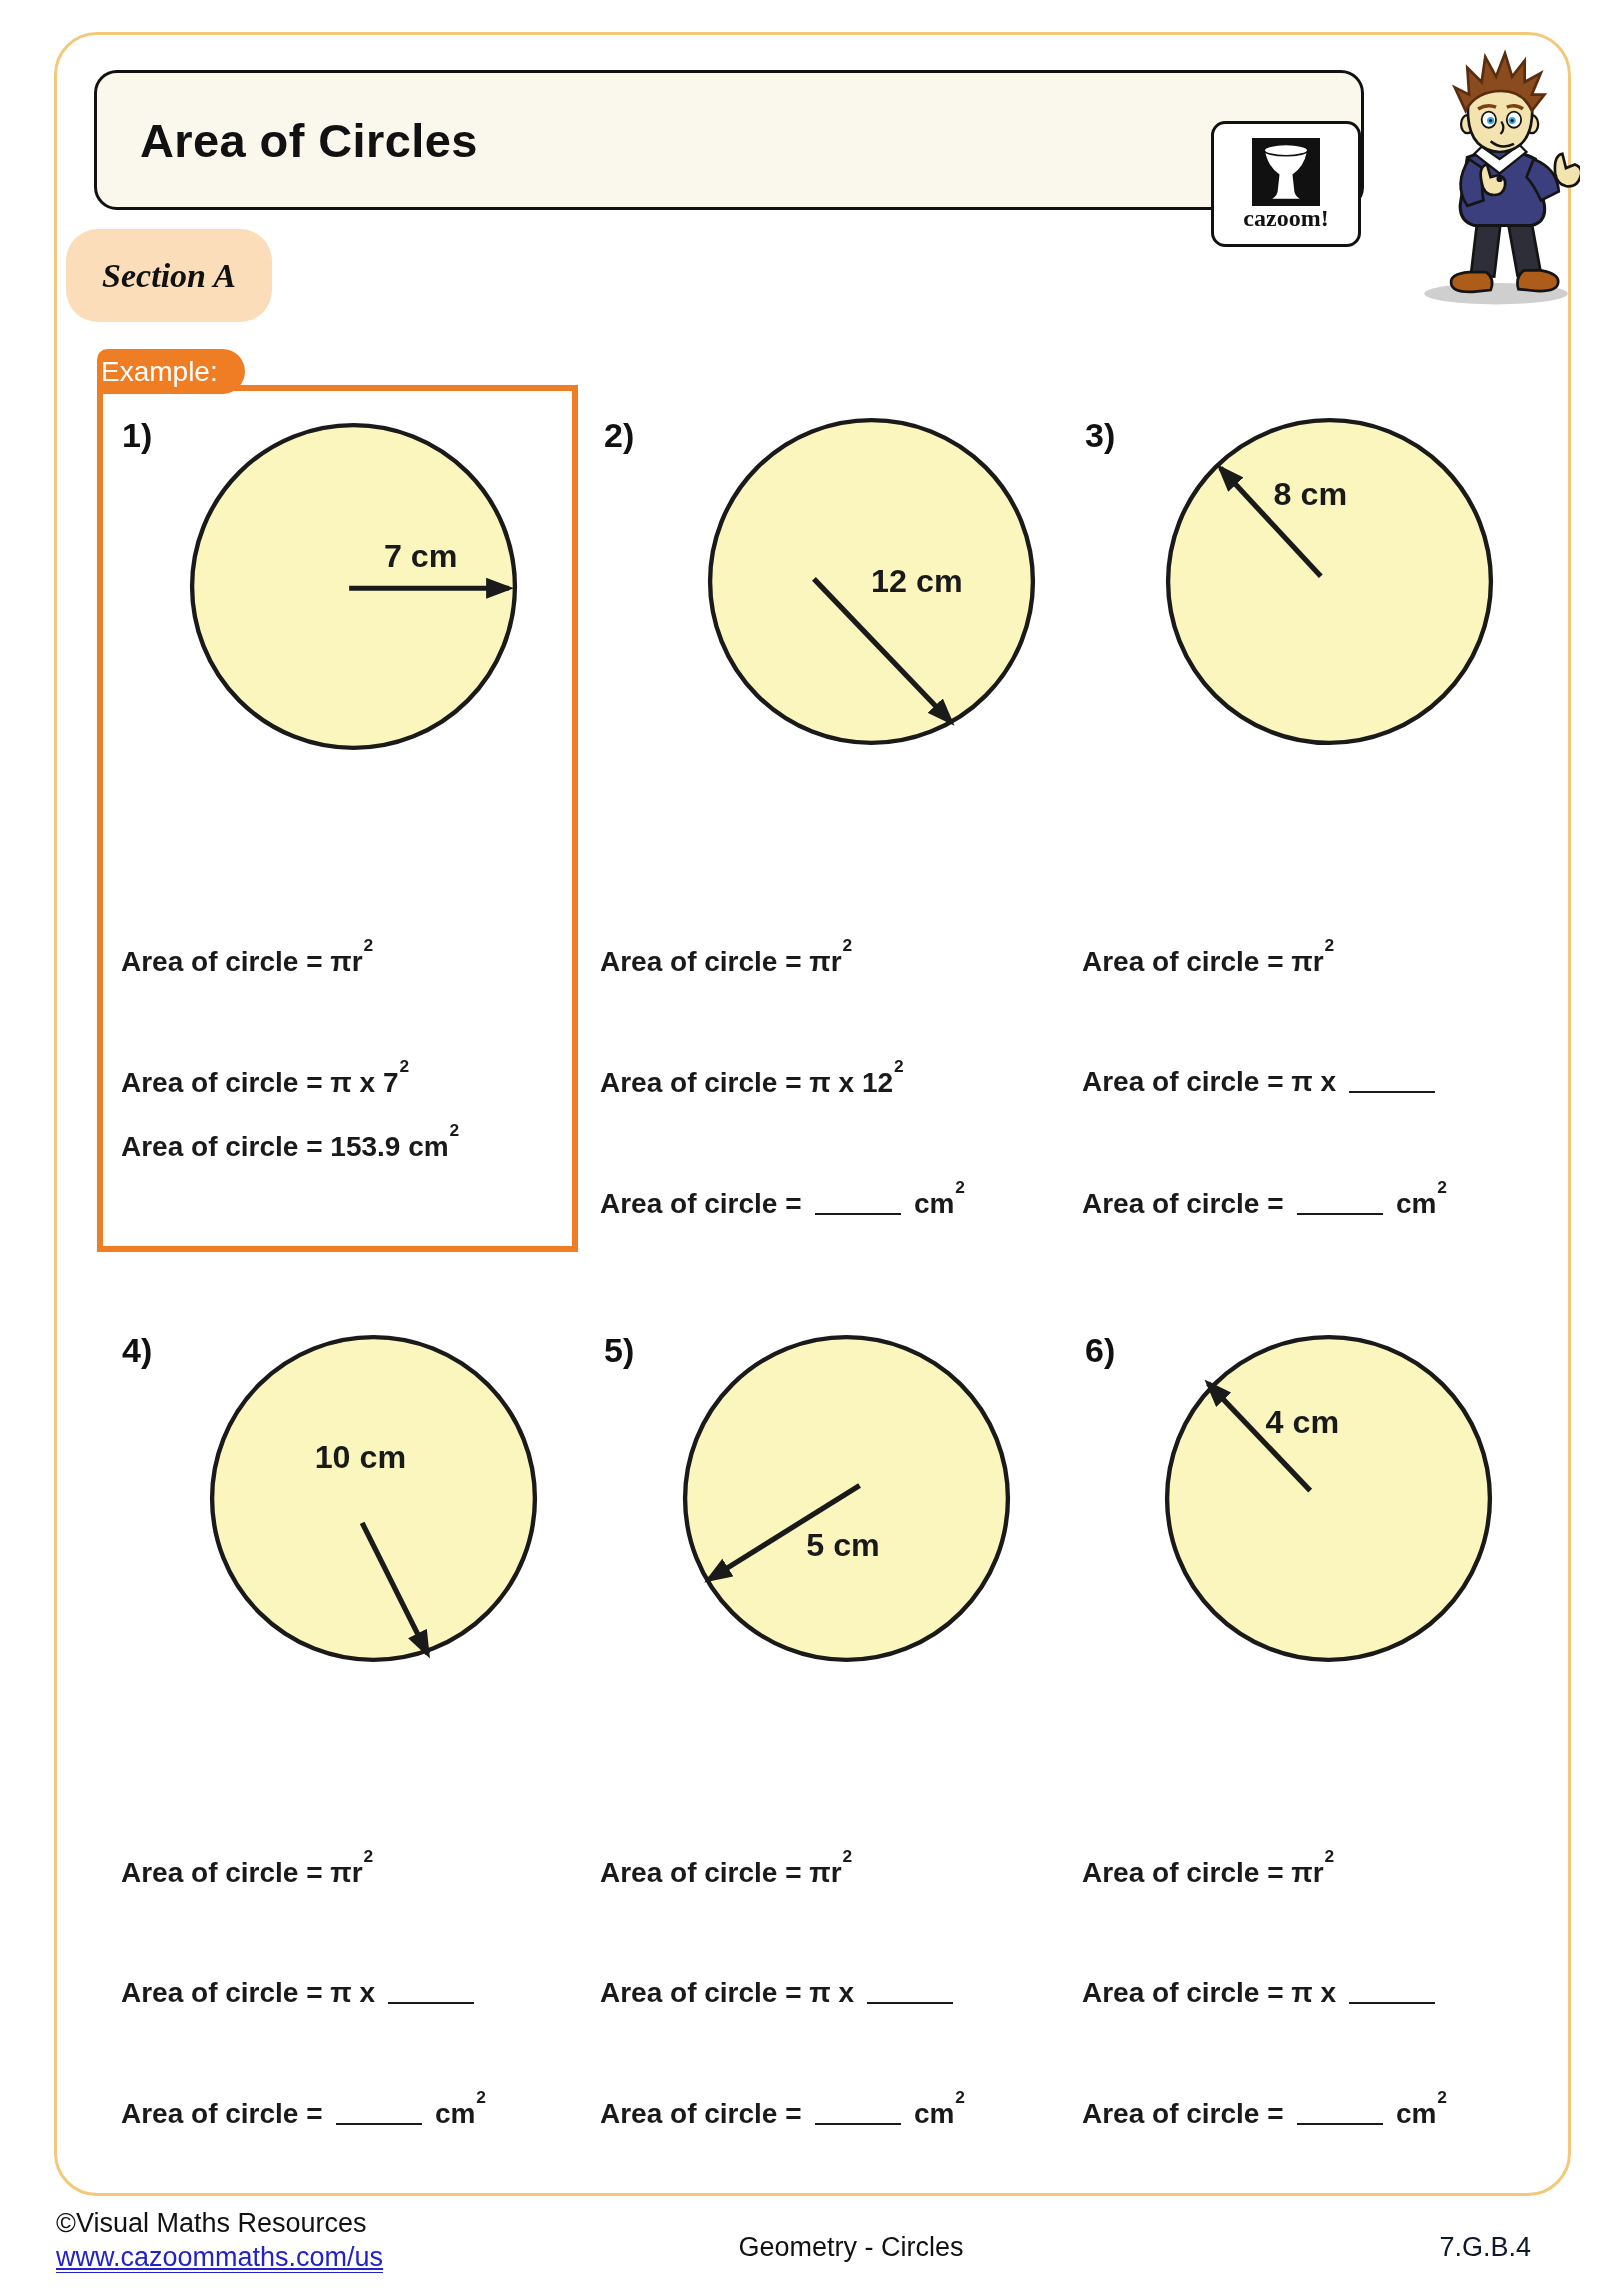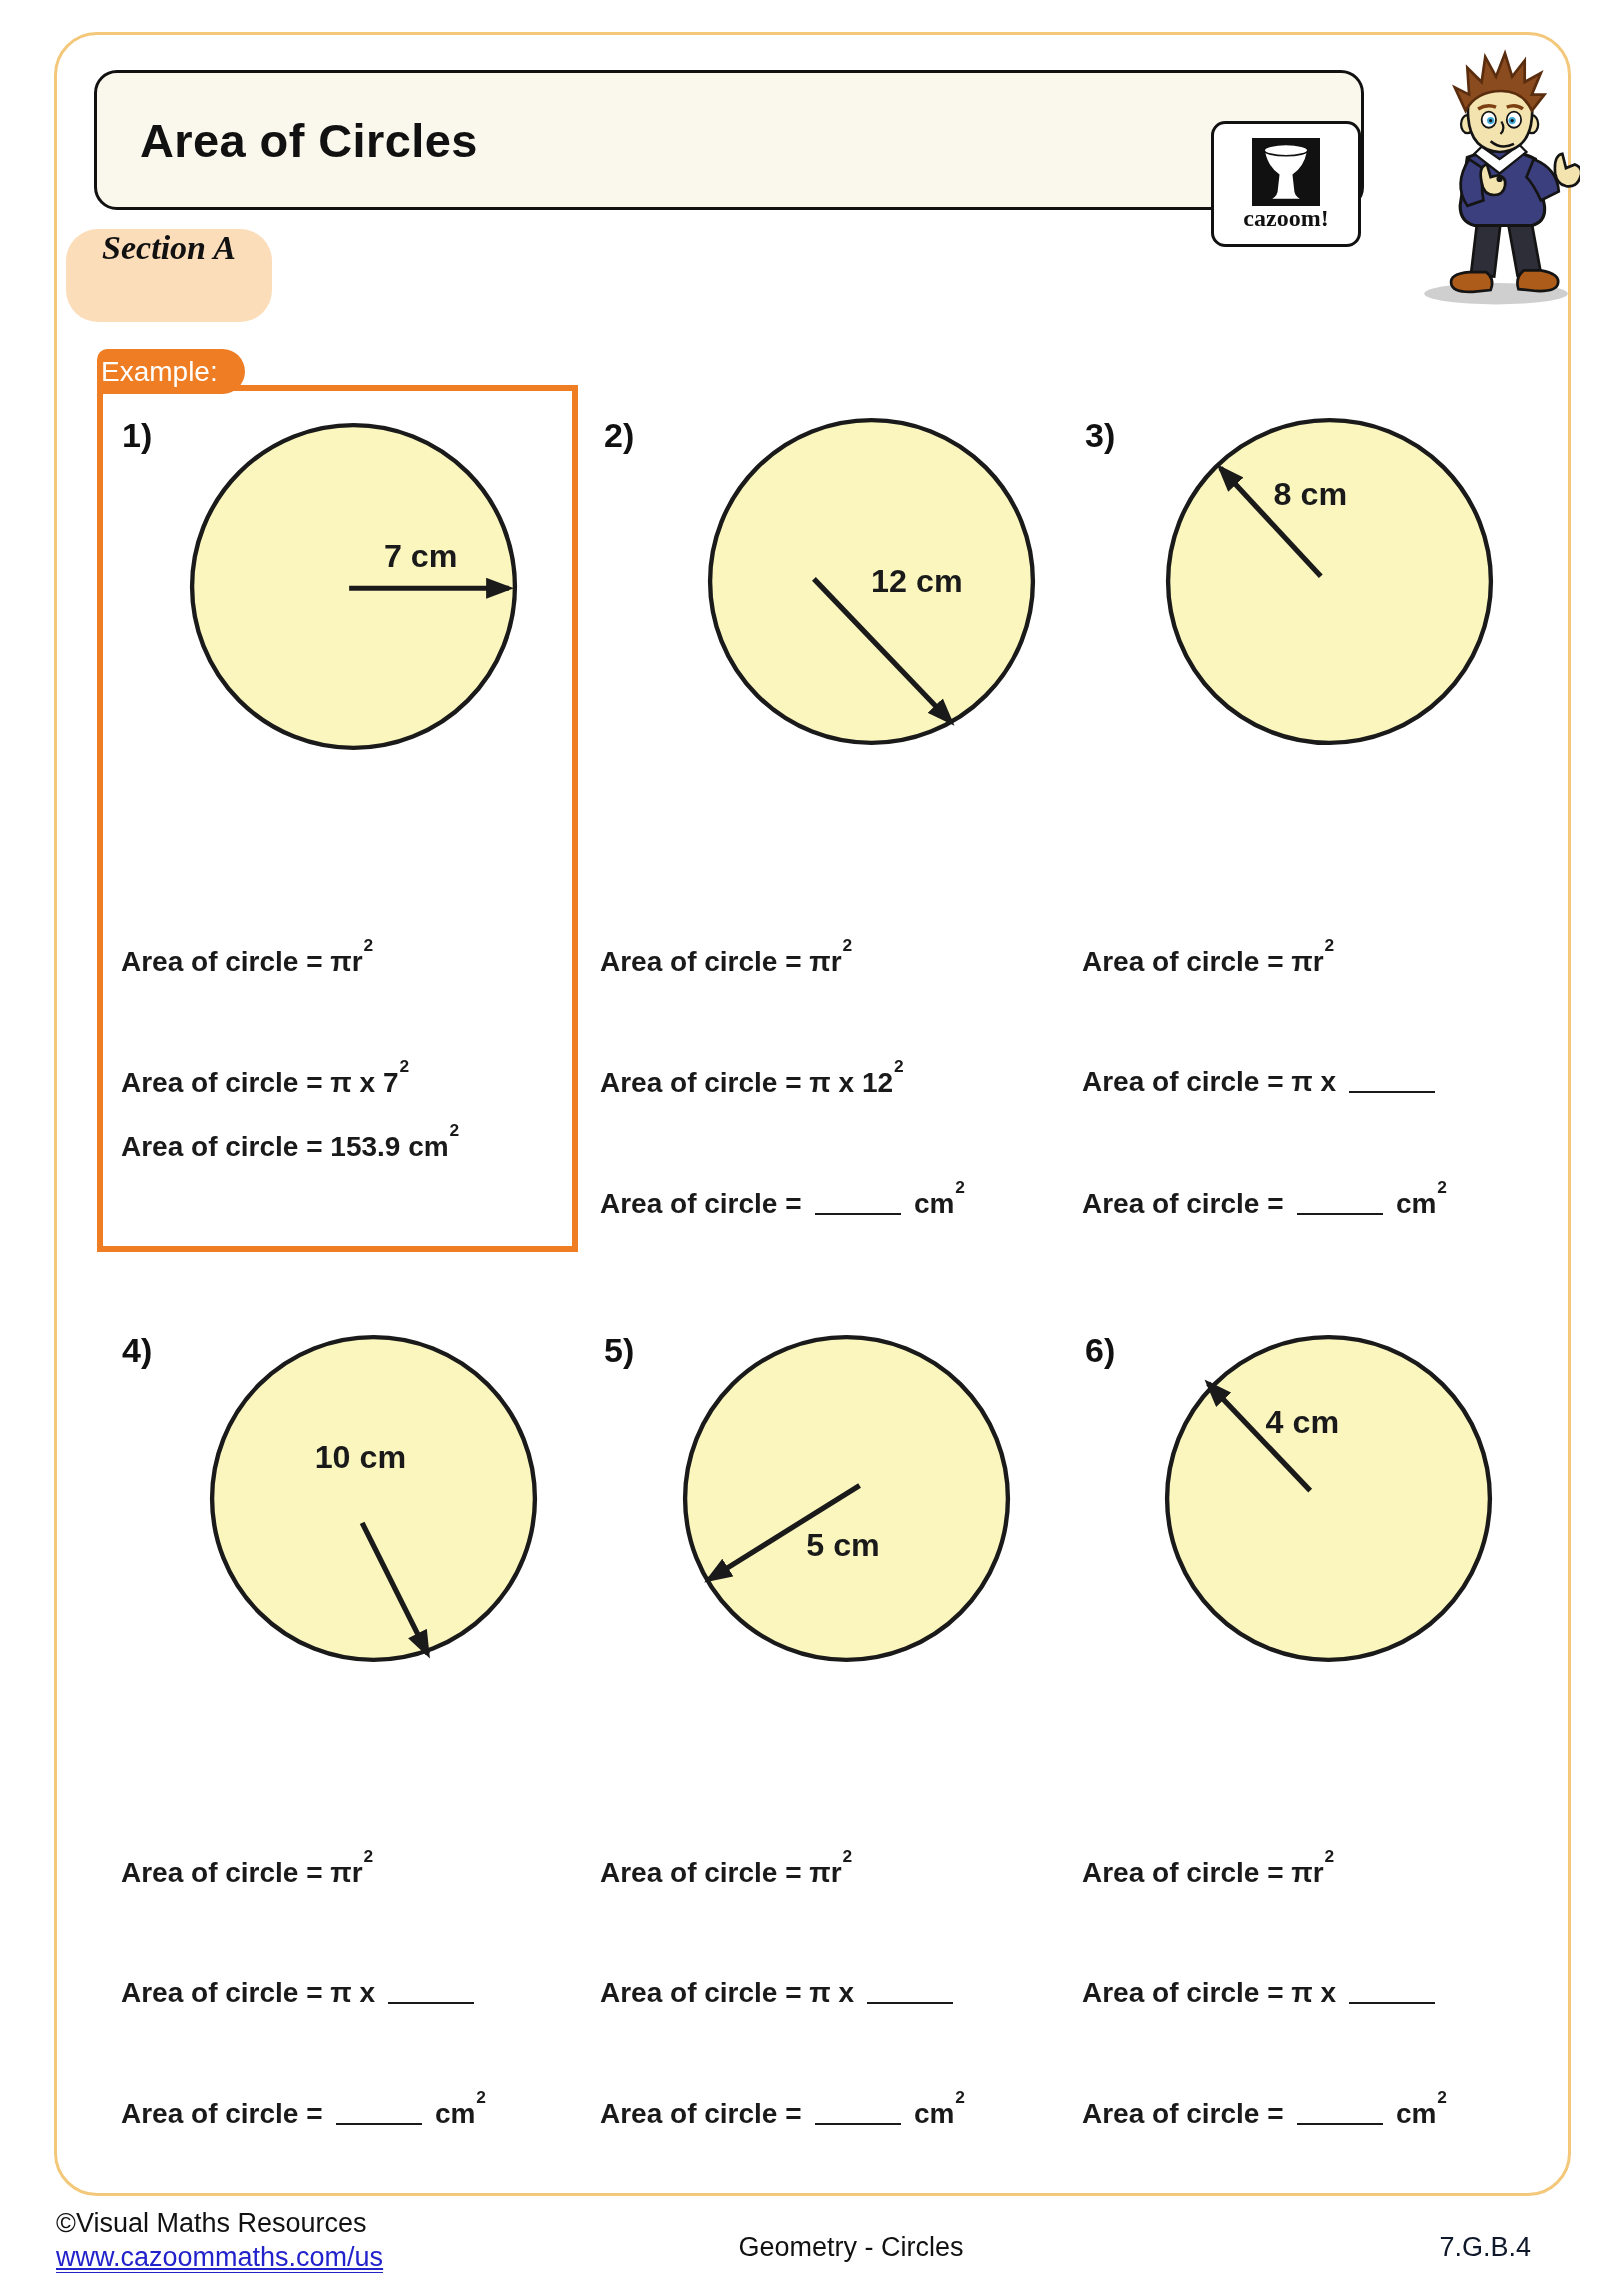--- a/index.html
+++ b/index.html
@@ -25,21 +25,21 @@
 
   .logo-box{position:absolute;left:1211px;top:81px;width:150px;height:126px;
     background:#fff;border:3.6px solid #111;border-radius:14.3px;
     display:flex;flex-direction:column;align-items:center;justify-content:center;gap:0.9px;margin-top:40px;}
   .logo-box .brand{font-family:"Liberation Serif",serif;font-weight:bold;font-size:24px;color:#111;line-height:1;}
 
   .mascot{position:absolute;left:1386px;top:39px;width:229px;height:269px;}
 
   .section-chip{position:absolute;left:66px;top:229px;width:206px;height:93px;
     background:var(--section-bg);border-radius:32px;
-    display:flex;align-items:flex-start;justify-content:center;}
+    display:flex;align-items:center;justify-content:center;}
   .section-chip span{font-family:"Liberation Serif",serif;font-style:italic;font-weight:bold;font-size:34px;color:#111;}
   .instruction{position:absolute;left:304px;top:253px;width:985px;
     font-family:"Liberation Serif",serif;font-style:italic;font-size:31px;color:#111;}
 
   .example-tab{position:absolute;left:97px;top:349px;height:45px;z-index:3;
     background:var(--accent);color:#fff;font-weight:normal;font-size:28px;
     display:flex;align-items:center;padding:0 27px 0 4px;
     border-radius:10.7px 23px 23px 0;}
   .example-box{position:absolute;left:97px;top:385px;width:481px;height:867px;
     border:6.3px solid var(--accent);z-index:2;}

